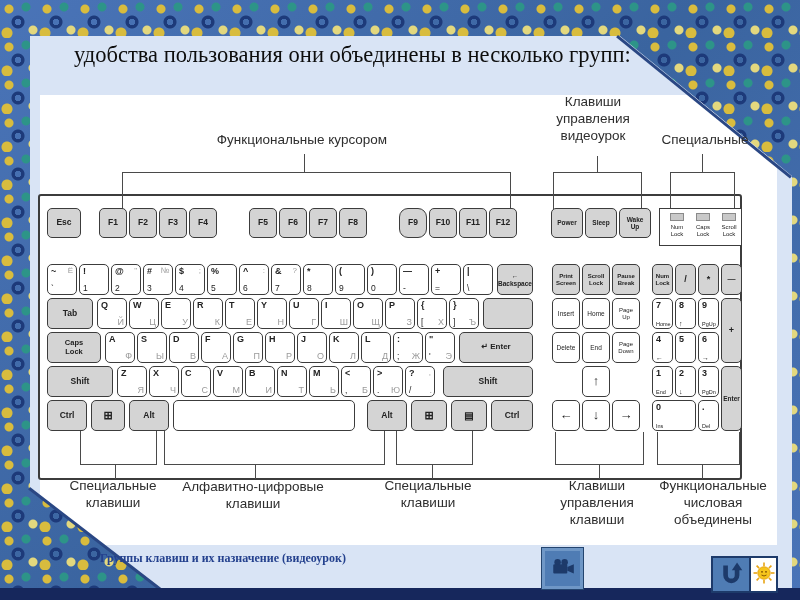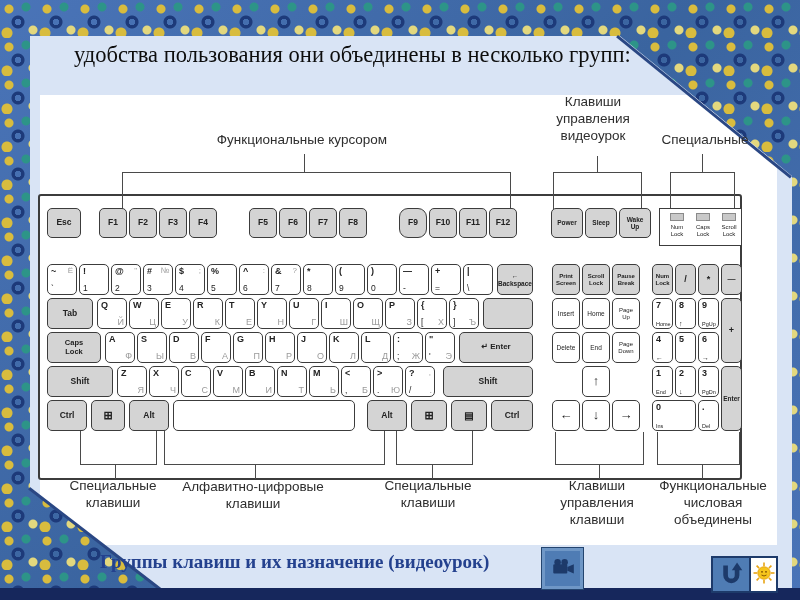--- a/index.html
+++ b/index.html
@@ -17,21 +17,21 @@
   .panel{position:absolute;left:30px;top:36px;width:762px;height:552px;background:#d9e4f5;
     clip-path:polygon(0 0,590px 0,762px 140px,762px 552px,130px 552px,0 452px);}
   .white{position:absolute;left:40px;top:95px;width:737px;height:450px;background:#ffffff;
     clip-path:polygon(0 0,652px 0,737px 69px,737px 450px,64px 450px,0 400px);}
   .diag{position:absolute;height:3px;background:#2a4784;transform-origin:0 0;}
   .navy-strip{position:absolute;left:0;top:588px;width:800px;height:12px;background:#16275c;}
   .title{position:absolute;left:48px;top:42px;width:690px;font-family:"Liberation Serif",serif;
     font-size:22.5px;line-height:26.5px;color:#0d0d0d;}
   .title div:first-child{text-indent:26px;}
   .caption{position:absolute;left:100px;top:551px;font-family:"Liberation Serif",serif;
-    font-size:19px;font-weight:700;color:#24418e;z-index:6;}
+    font-size:12px;font-weight:700;color:#24418e;z-index:6;}
   .glabel{position:absolute;transform:translateX(-50%);text-align:center;
     font-size:13.5px;line-height:17px;color:#2e2e2e;white-space:nowrap;z-index:4;}
   #keyboard{position:absolute;left:38px;top:194px;width:704px;height:286px;background:#fff;
     border:2px solid #3c3c3c;border-radius:3px;box-sizing:border-box;z-index:3;}
   .ln{position:absolute;background:#4a4a4a;}
   .key{position:absolute;background:#fff;border:1px solid #3c3c3c;border-radius:5px;
     box-sizing:border-box;color:#222;}
   .key.gray{background:#d4d4d4;}
   .key.cen{display:flex;flex-direction:column;align-items:center;justify-content:center;
     font-weight:700;font-size:8.5px;line-height:1.1;text-align:center;}

